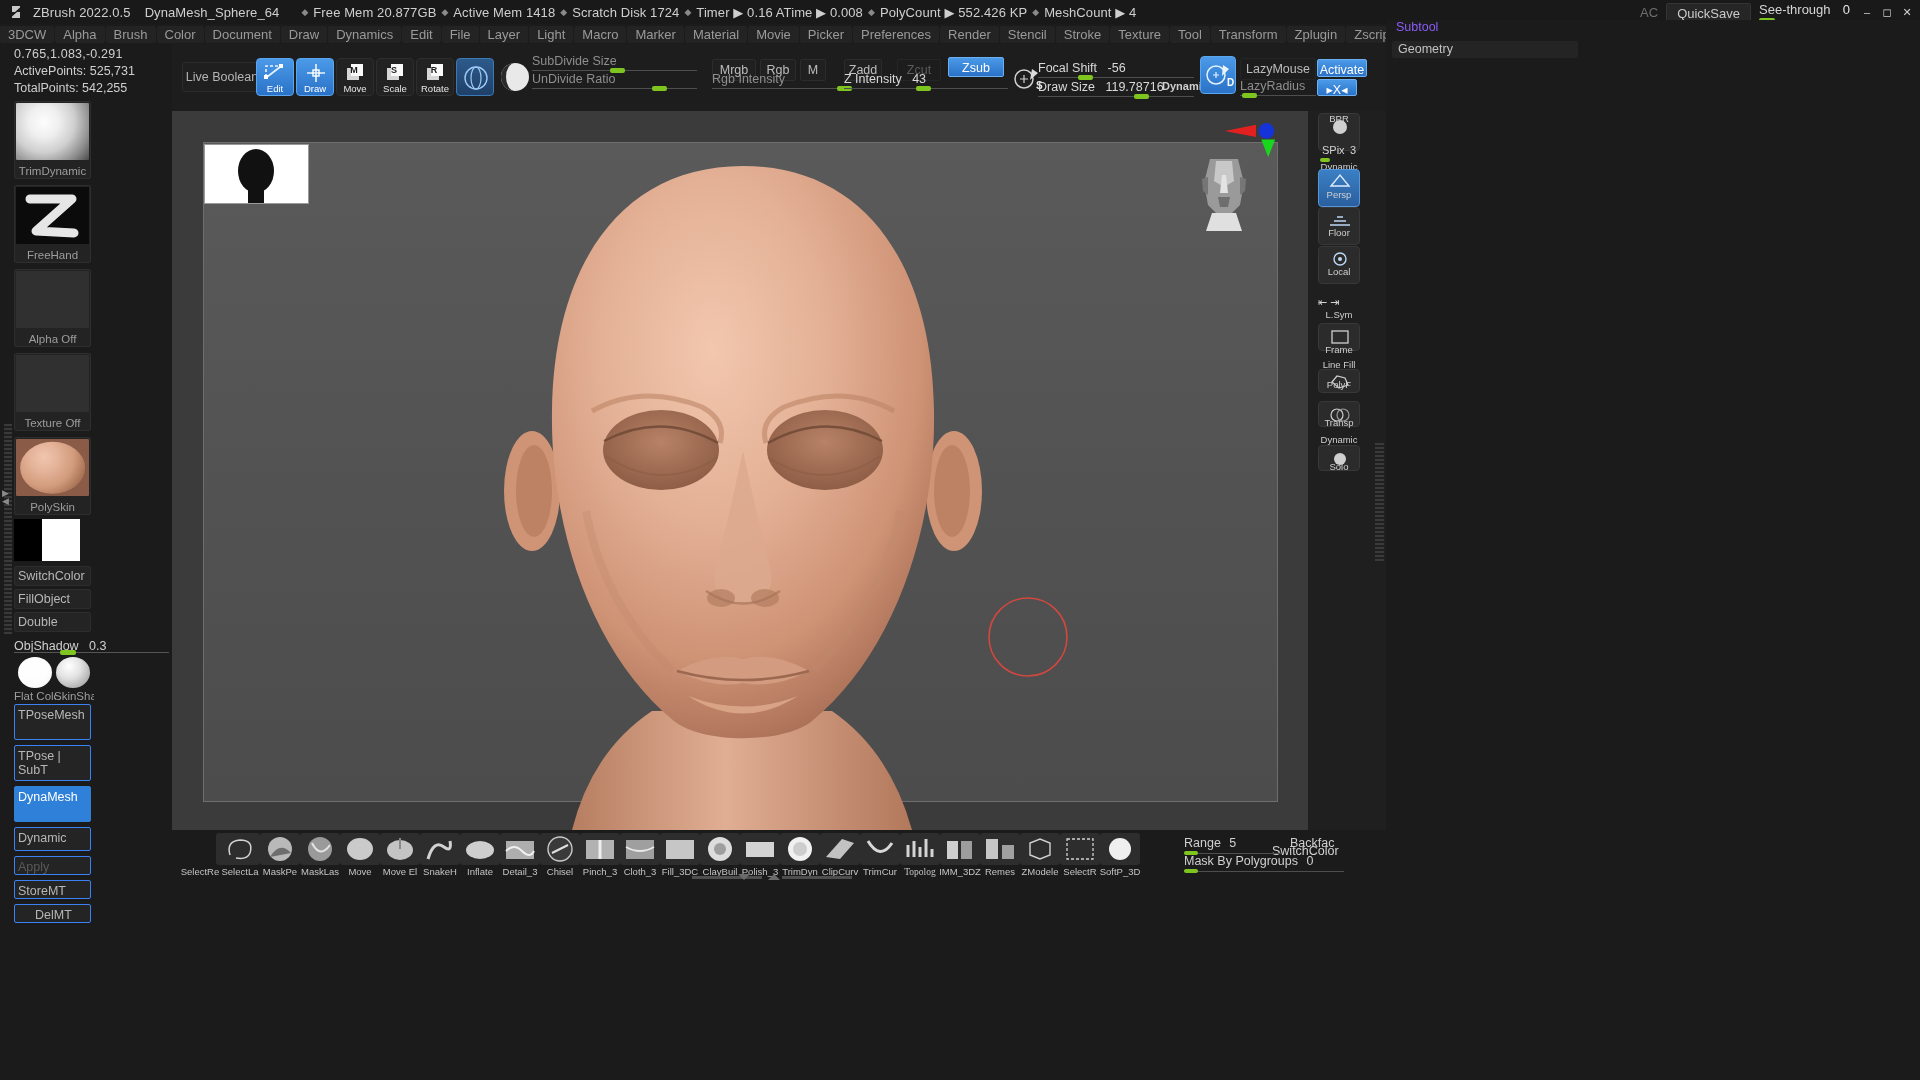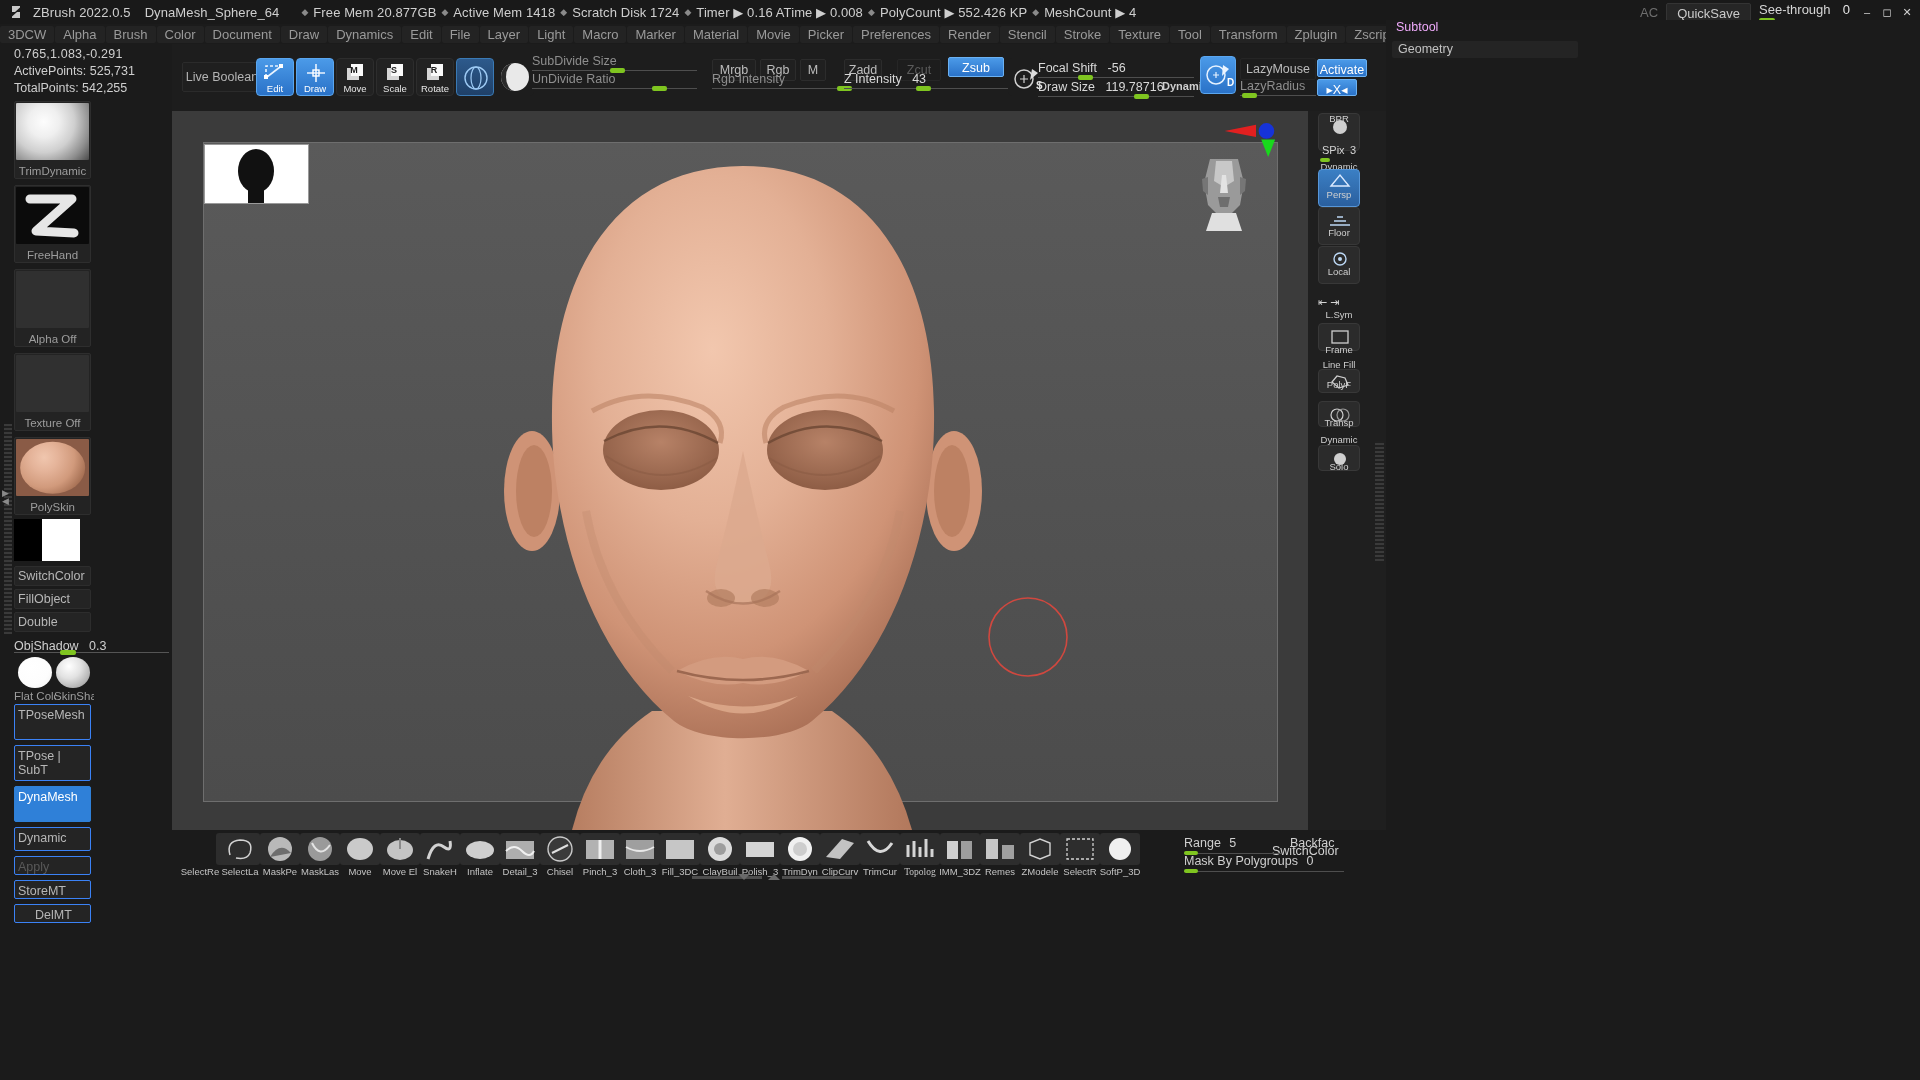--- a/index.html
+++ b/index.html
@@ -103,21 +103,21 @@
       background:#2b2b2b; border:1px solid #383838;}
   .rs-btn.on { background:linear-gradient(180deg,#3b7fc4,#2a5f9e); border-color:#5796d8;}
   .rs-cap { position:absolute; left:0; width:62px; text-align:center; font-size:9.5px; color:#cfcfcf;}
   .rs-lbl { position:absolute; left:4px; font-size:11px; color:#d4d4d4;}
   .rs-slider-fill{ position:absolute; height:4px; background:#7fc520; border-radius:2px;}
   .rs-scroll{ position:absolute; right:2px; top:330px; width:9px; height:120px;
       background:repeating-linear-gradient(0deg,#3a3a3a 0 2px,#202020 2px 4px);}
 
   
   .rpanel { position:absolute; left:1386px; top:20px; width:534px; height:1060px; background:#1b1b1b;}
-  .rp-title { position:absolute; left:6px; width:186px; height:18px; font-size:12.5px; color:#f0abfc; padding-left:4px;}
+  .rp-title { position:absolute; left:6px; width:186px; height:18px; font-size:12.5px; color:#8b5cf6; padding-left:4px;}
   .rp-sec { position:absolute; left:6px; width:186px; height:17px; background:#242424; border-radius:2px;
      font-size:12.5px; color:#c2c2c2; padding-left:6px; line-height:16px;}
 
   
   .bottombar { position:absolute; left:172px; top:830px; width:1396px; height:62px; background:#1b1b1b;}
   .bsl { position:absolute; top:3px; width:40px; height:42px;}
   .bsl .ic { width:40px; height:32px; border-radius:3px; background:#2d2d2d;}
   .bsl .cap { position:absolute; bottom:-2px; left:-4px; width:48px; text-align:center;
       font-size:9.5px; color:#c4c4c4; white-space:nowrap; overflow:hidden;}
   .topo-lbl { position:absolute; left:1100px; top:14px; font-size:12.5px; color:#d2d2d2;}

